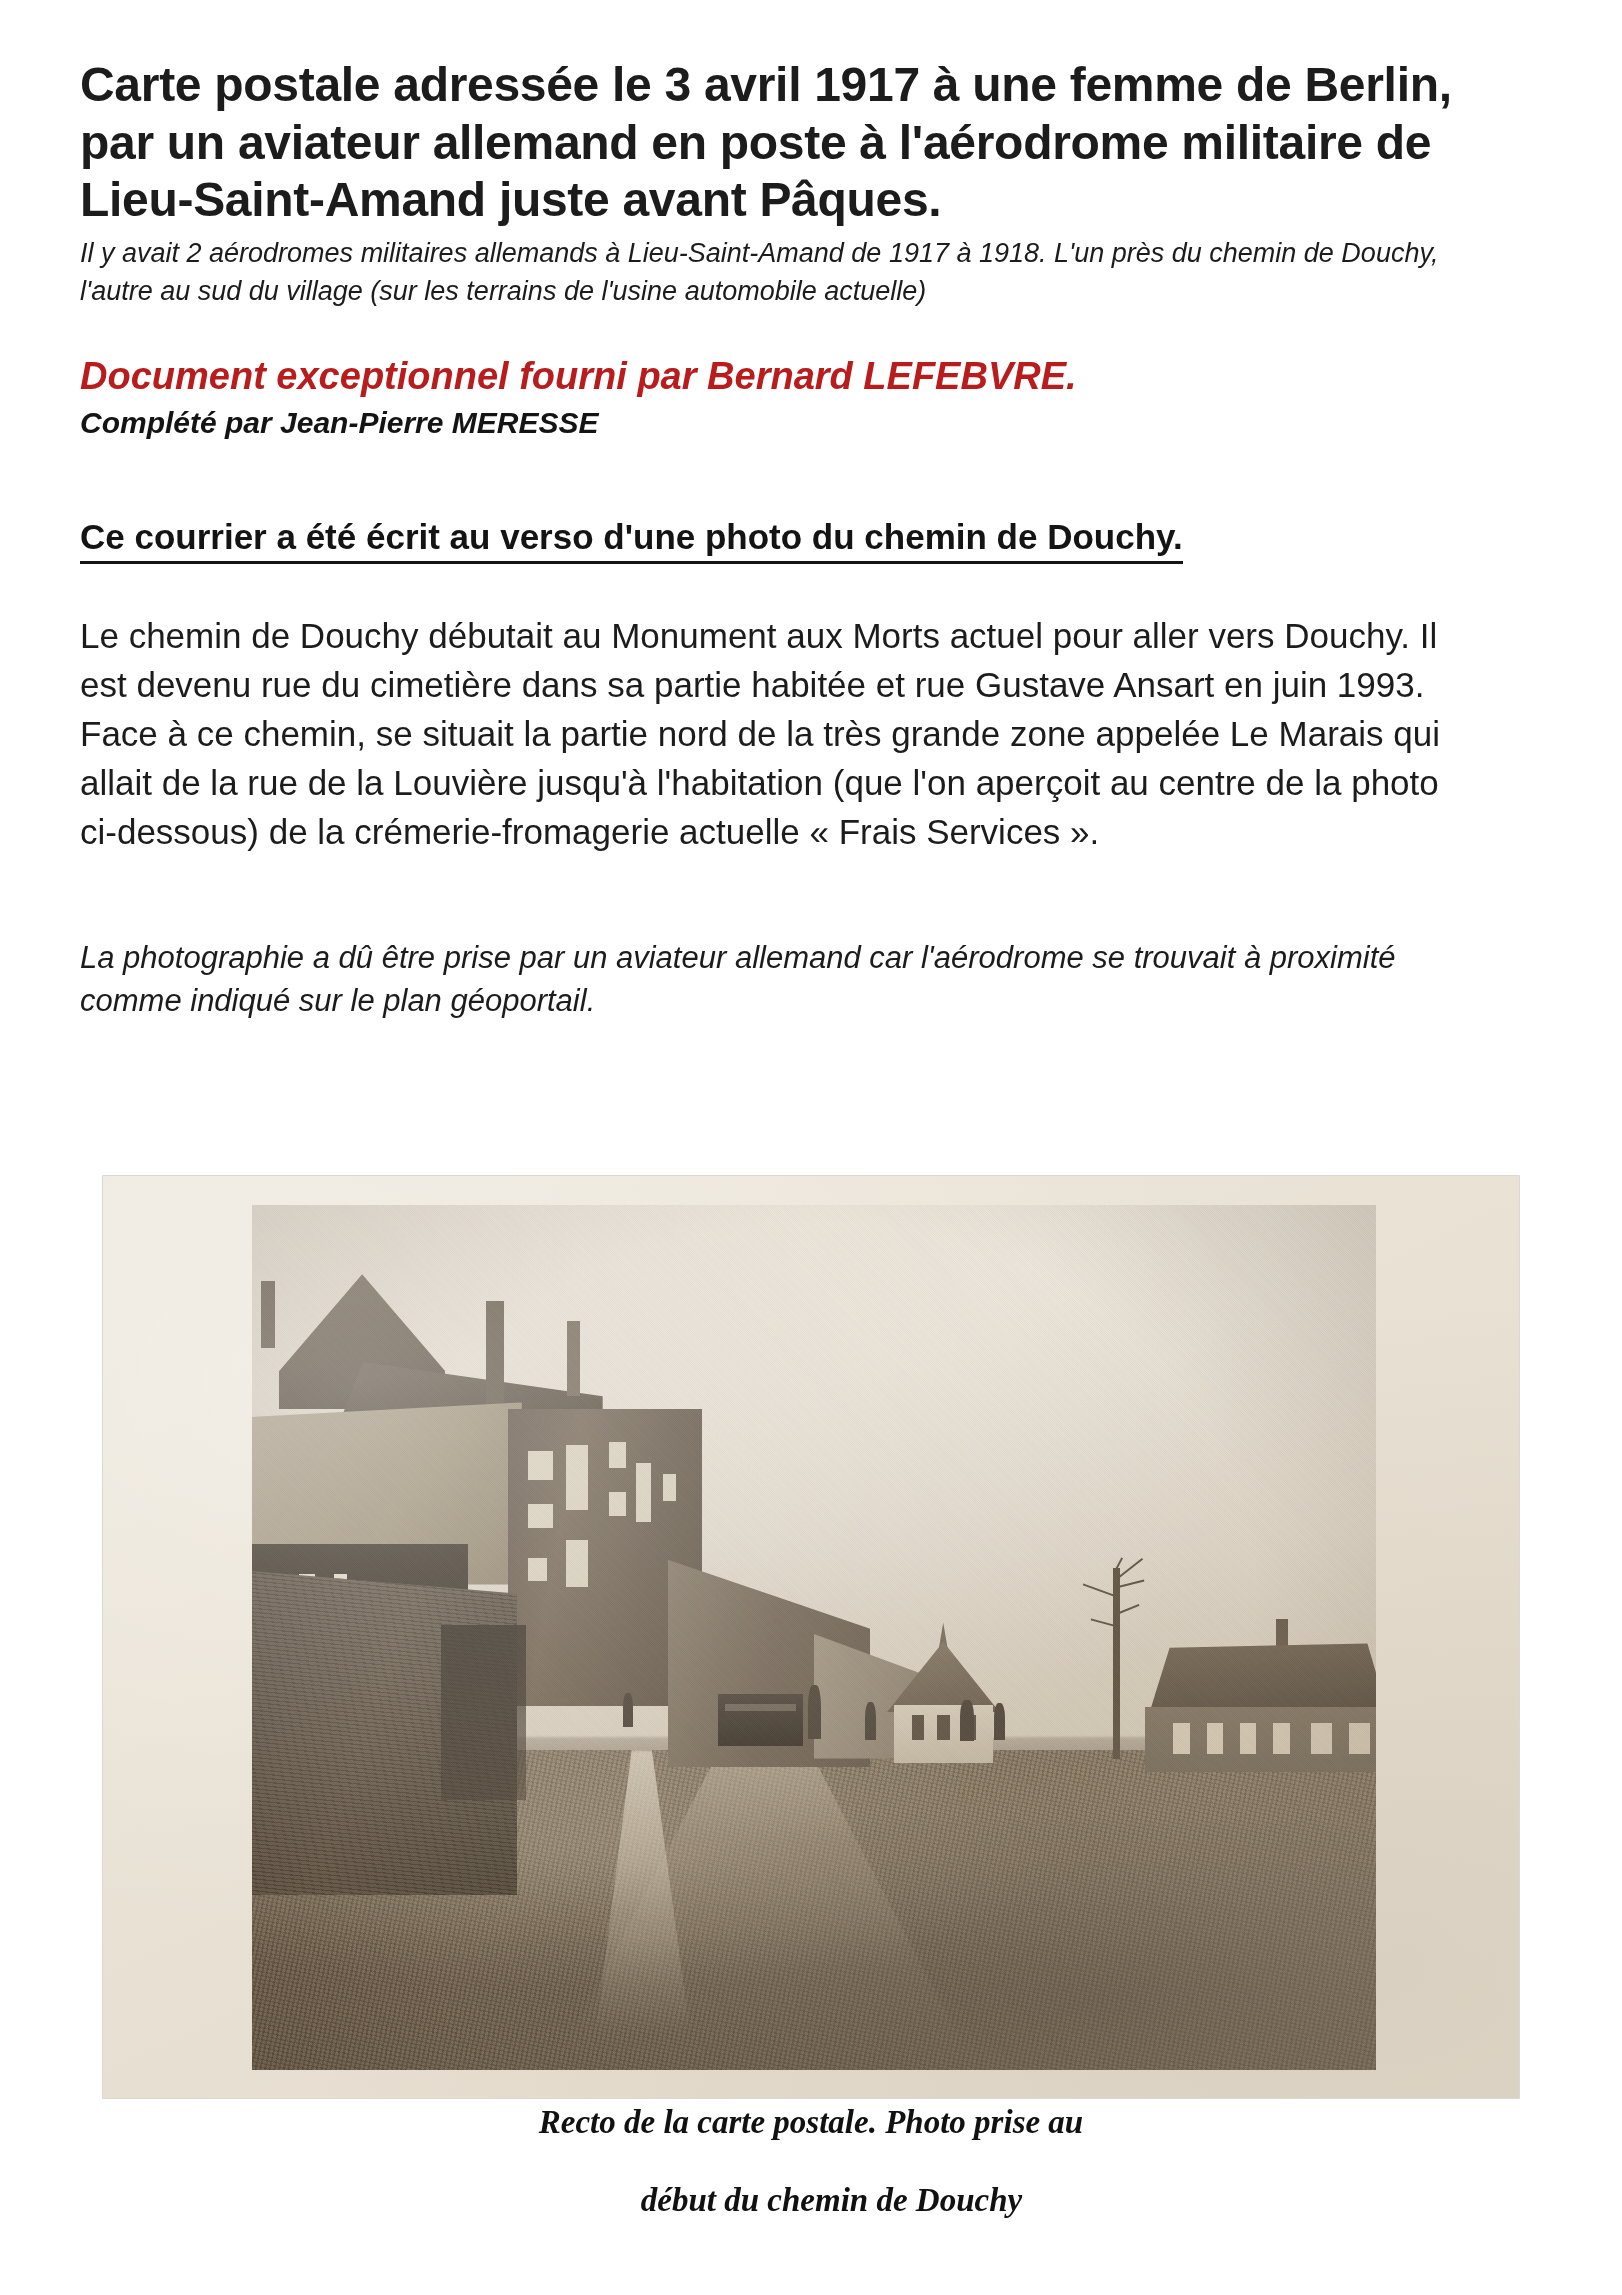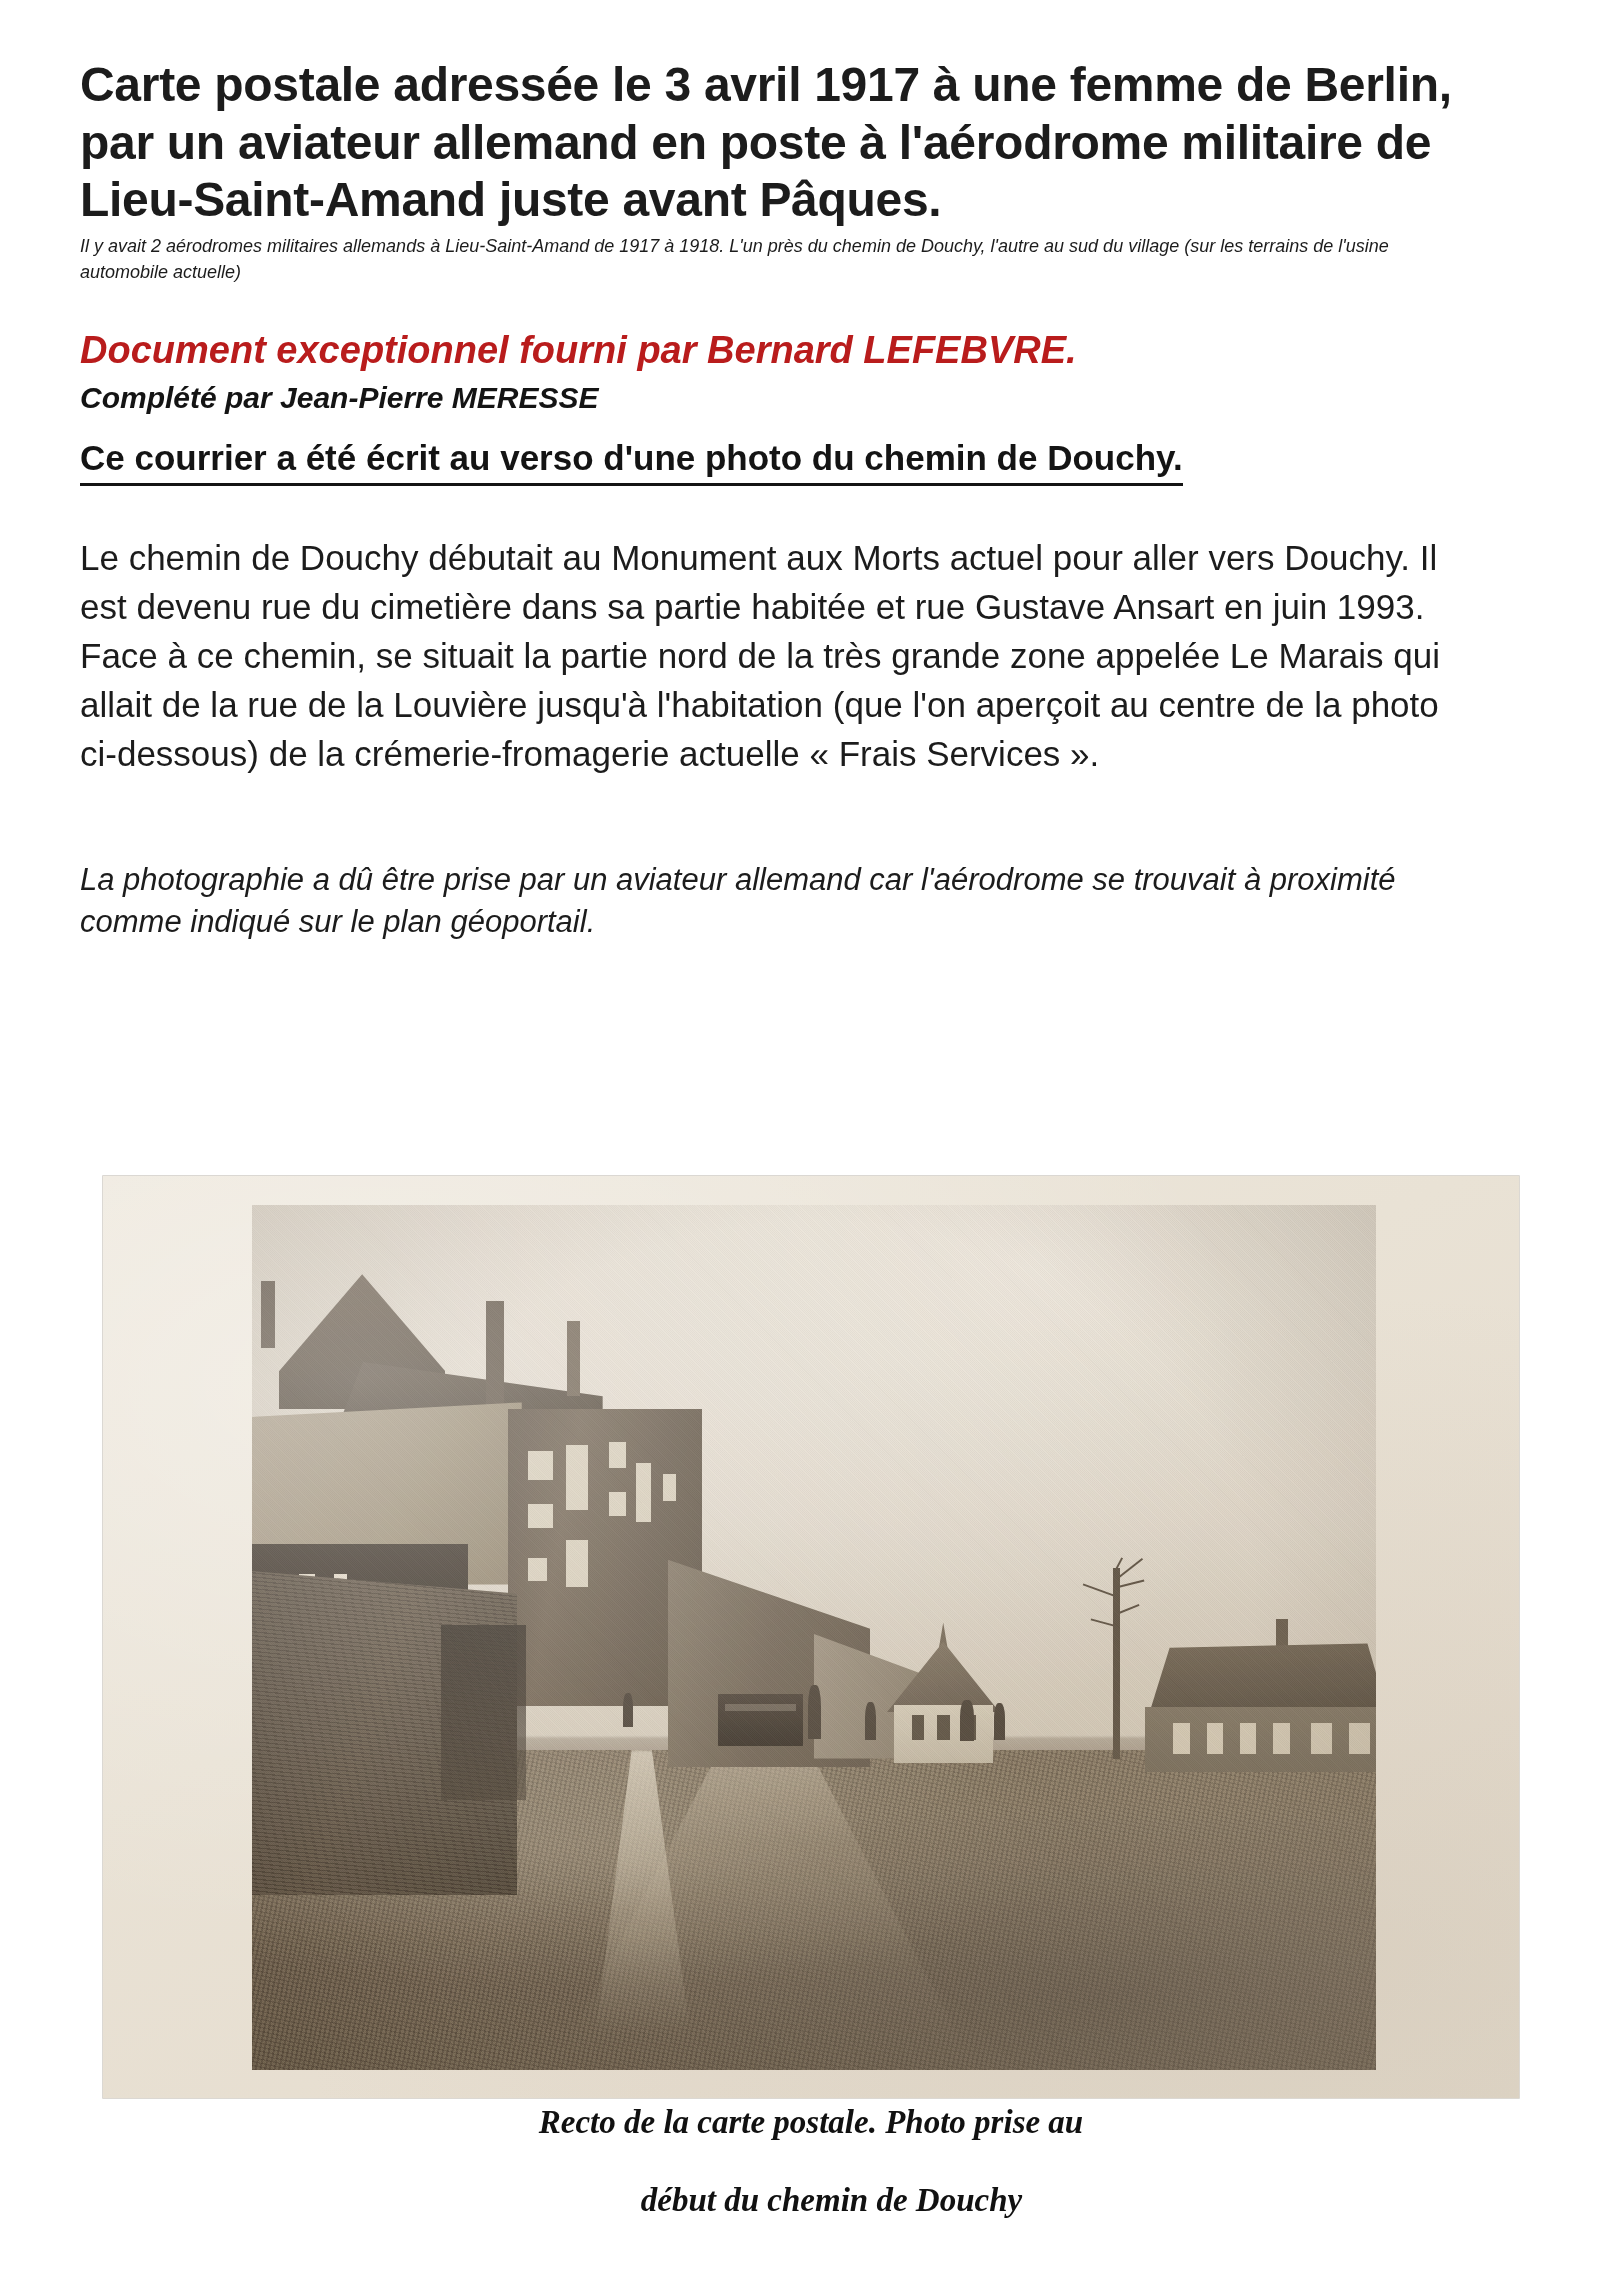--- a/index.html
+++ b/index.html
@@ -37,21 +37,21 @@
     font-weight: bold;
     line-height: 1.20;
     letter-spacing: -0.3px;
     margin: 0 0 3.9px 0;
     max-width: 1393px;
     color: #1c1c1c;
   }
 
   
   .note {
-    font-size: 18px;
+    font-size: 27px;
     font-style: italic;
     line-height: 1.42;
     margin: 5.2px 0 0 0;
     max-width: 1367px;
     color: #1c1c1c;
   }
 
   
   .provider {
     margin-top: 43px;
@@ -68,21 +68,21 @@
     font-size: 30px;
     font-weight: bold;
     font-style: italic;
     line-height: 1.28;
     margin: 5.2px 0 0 0;
     color: #141414;
   }
 
   
   .section-heading {
-    margin-top: 20px;
+    margin-top: 73px;
     font-size: 35px;
     font-weight: bold;
     line-height: 1.22;
     color: #141414;
     display: inline-block;
     border-bottom: 3.3px solid #141414;
     padding-bottom: 2.6px;
   }
 
   

